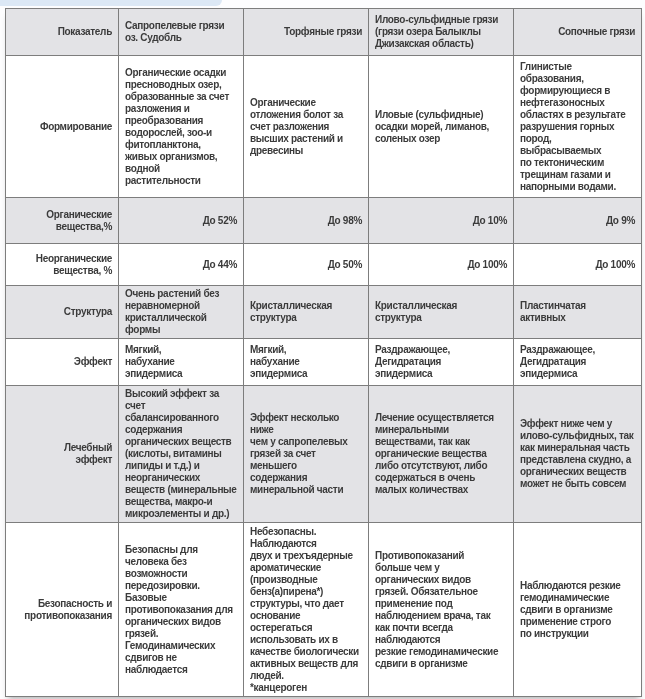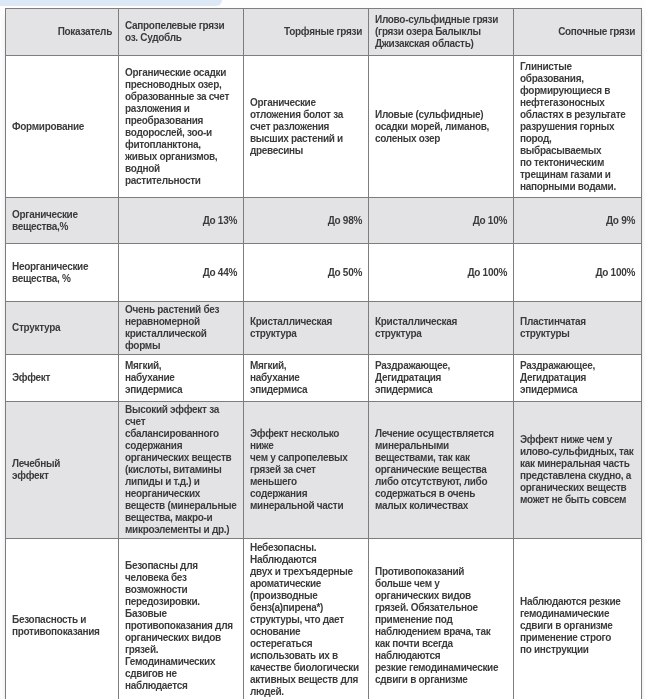--- a/index.html
+++ b/index.html
@@ -46,21 +46,21 @@
     vertical-align: middle;
     padding: 2px 6px;
     white-space: pre-line;
     overflow: hidden;
   }
   .mud-table thead th { background: #e3e3e6; }
   .mud-table tr.gray td, .mud-table tr.gray th { background: #e3e3e6; }
   .mud-table tr.base td, .mud-table tr.base th { background: #ffffff; }
   .mud-table .center { text-align: right; }
   .mud-table .left { text-align: left; }
-  .mud-table th.row-label { text-align: left; }
+  .mud-table th.row-label { text-align: right; }
 </style>
 </head>
 <body>
 
 <div class="page">
   <div class="top-strip"></div>
   <table class="mud-table">
     <colgroup id="cols">
         <col style="width: 113px;">
         <col style="width: 125px;">
@@ -107,45 +107,45 @@
 областях в результате
 разрушения горных
 пород, выбрасываемых
 по тектоническим
 трещинам газами и
 напорными водами.</td>
         </tr>
         <tr class="gray" style="height: 46px;">
           <th class="row-label">Органические
 вещества,%</th>
-          <td class="center">До 13%</td>
+          <td class="center">До 52%</td>
           <td class="center">До 98%</td>
           <td class="center">До 10%</td>
           <td class="center">До 9%</td>
         </tr>
-        <tr class="base" style="height: 58px;">
+        <tr class="base" style="height: 42px;">
           <th class="row-label">Неорганические
 вещества, %</th>
           <td class="center">До 44%</td>
           <td class="center">До 50%</td>
           <td class="center">До 100%</td>
           <td class="center">До 100%</td>
         </tr>
         <tr class="gray" style="height: 46px;">
           <th class="row-label">Структура</th>
           <td class="left">Очень растений без
 неравномерной
 кристаллической
 формы</td>
           <td class="left">Кристаллическая
 структура</td>
           <td class="left">Кристаллическая
 структура</td>
           <td class="left">Пластинчатая
-структуры</td>
+активных</td>
         </tr>
         <tr class="base" style="height: 47px;">
           <th class="row-label">Эффект</th>
           <td class="left">Мягкий,
 набухание
 эпидермиса</td>
           <td class="left">Мягкий,
 набухание
 эпидермиса</td>
           <td class="left">Раздражающее,

